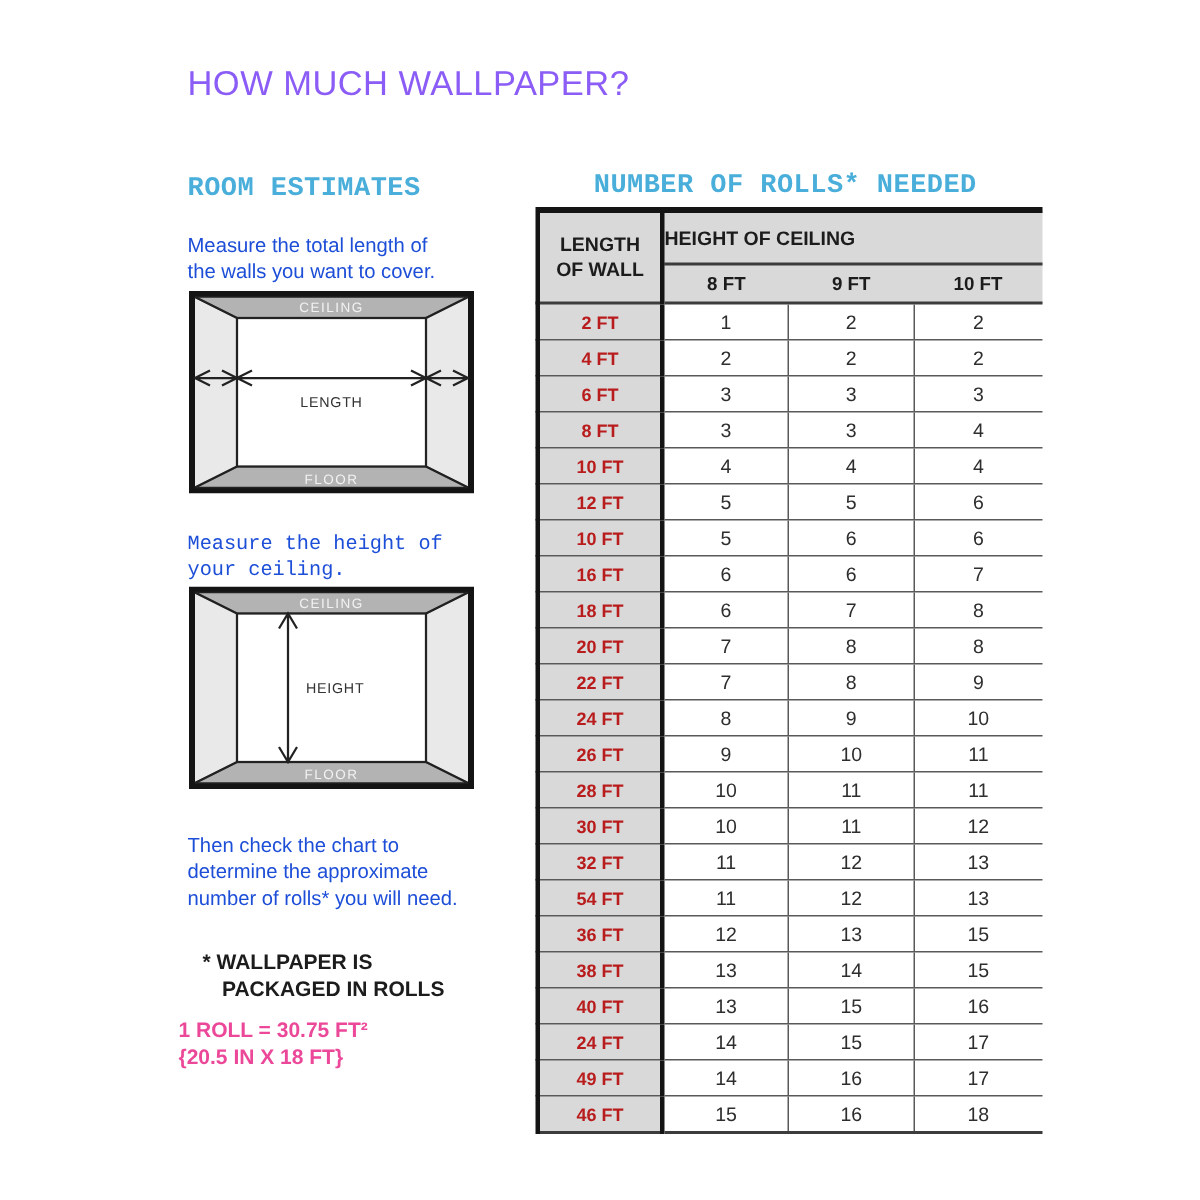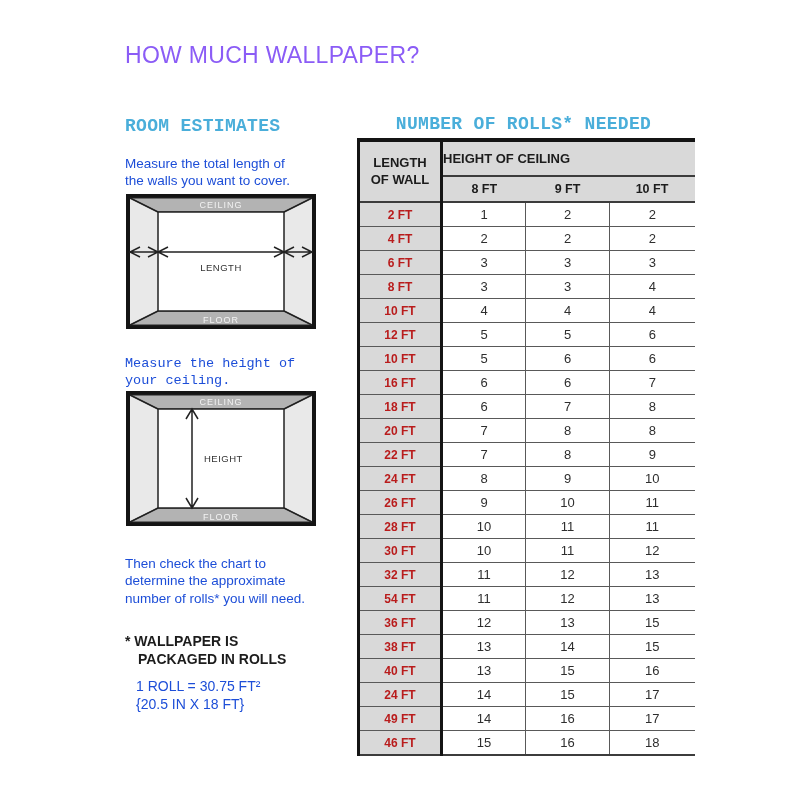--- a/index.html
+++ b/index.html
@@ -19,27 +19,27 @@
     font-size: 18px; font-weight: bold; color: #4aaeda; letter-spacing: 0.3px; font-family: Liberation Mono, monospace;
   }
   #room-heading { position: absolute; left: 125px; top: 116px; }
   .body-text {
     font-size: 13.5px; line-height: 17.5px; color: #1d4ed8; white-space: pre-line;
   }
   #step1 { position: absolute; left: 125px; top: 141px; }
   #step2 { position: absolute; left: 125px; top: 341px; font-family: Liberation Mono, monospace; }
   #step3 { position: absolute; left: 125px; top: 541px; }
   #footnote {
-    position: absolute; left: 125px; top: 618px;
+    position: absolute; left: 135px; top: 618px;
     font-size: 14px; font-weight: bold; line-height: 18px; color: #1c1c1c;
     white-space: pre-line; padding-left: 13px; text-indent: -13px;
   }
   #rollinfo {
-    position: absolute; left: 136px; top: 663px;
-    font-size: 14px; font-weight: normal; line-height: 18px; color: #1d4ed8;
+    position: absolute; left: 119px; top: 663px;
+    font-size: 14px; font-weight: bold; line-height: 18px; color: #ec4899;
     white-space: pre-line;
   }
   #diagram1 { position: absolute; left: 126px; top: 194px; }
   #diagram2 { position: absolute; left: 126px; top: 391px; }
 
   #table-title {
     position: absolute; left: 357px; top: 114px; width: 333px;
     text-align: center;
   }
   #rolls-table {

